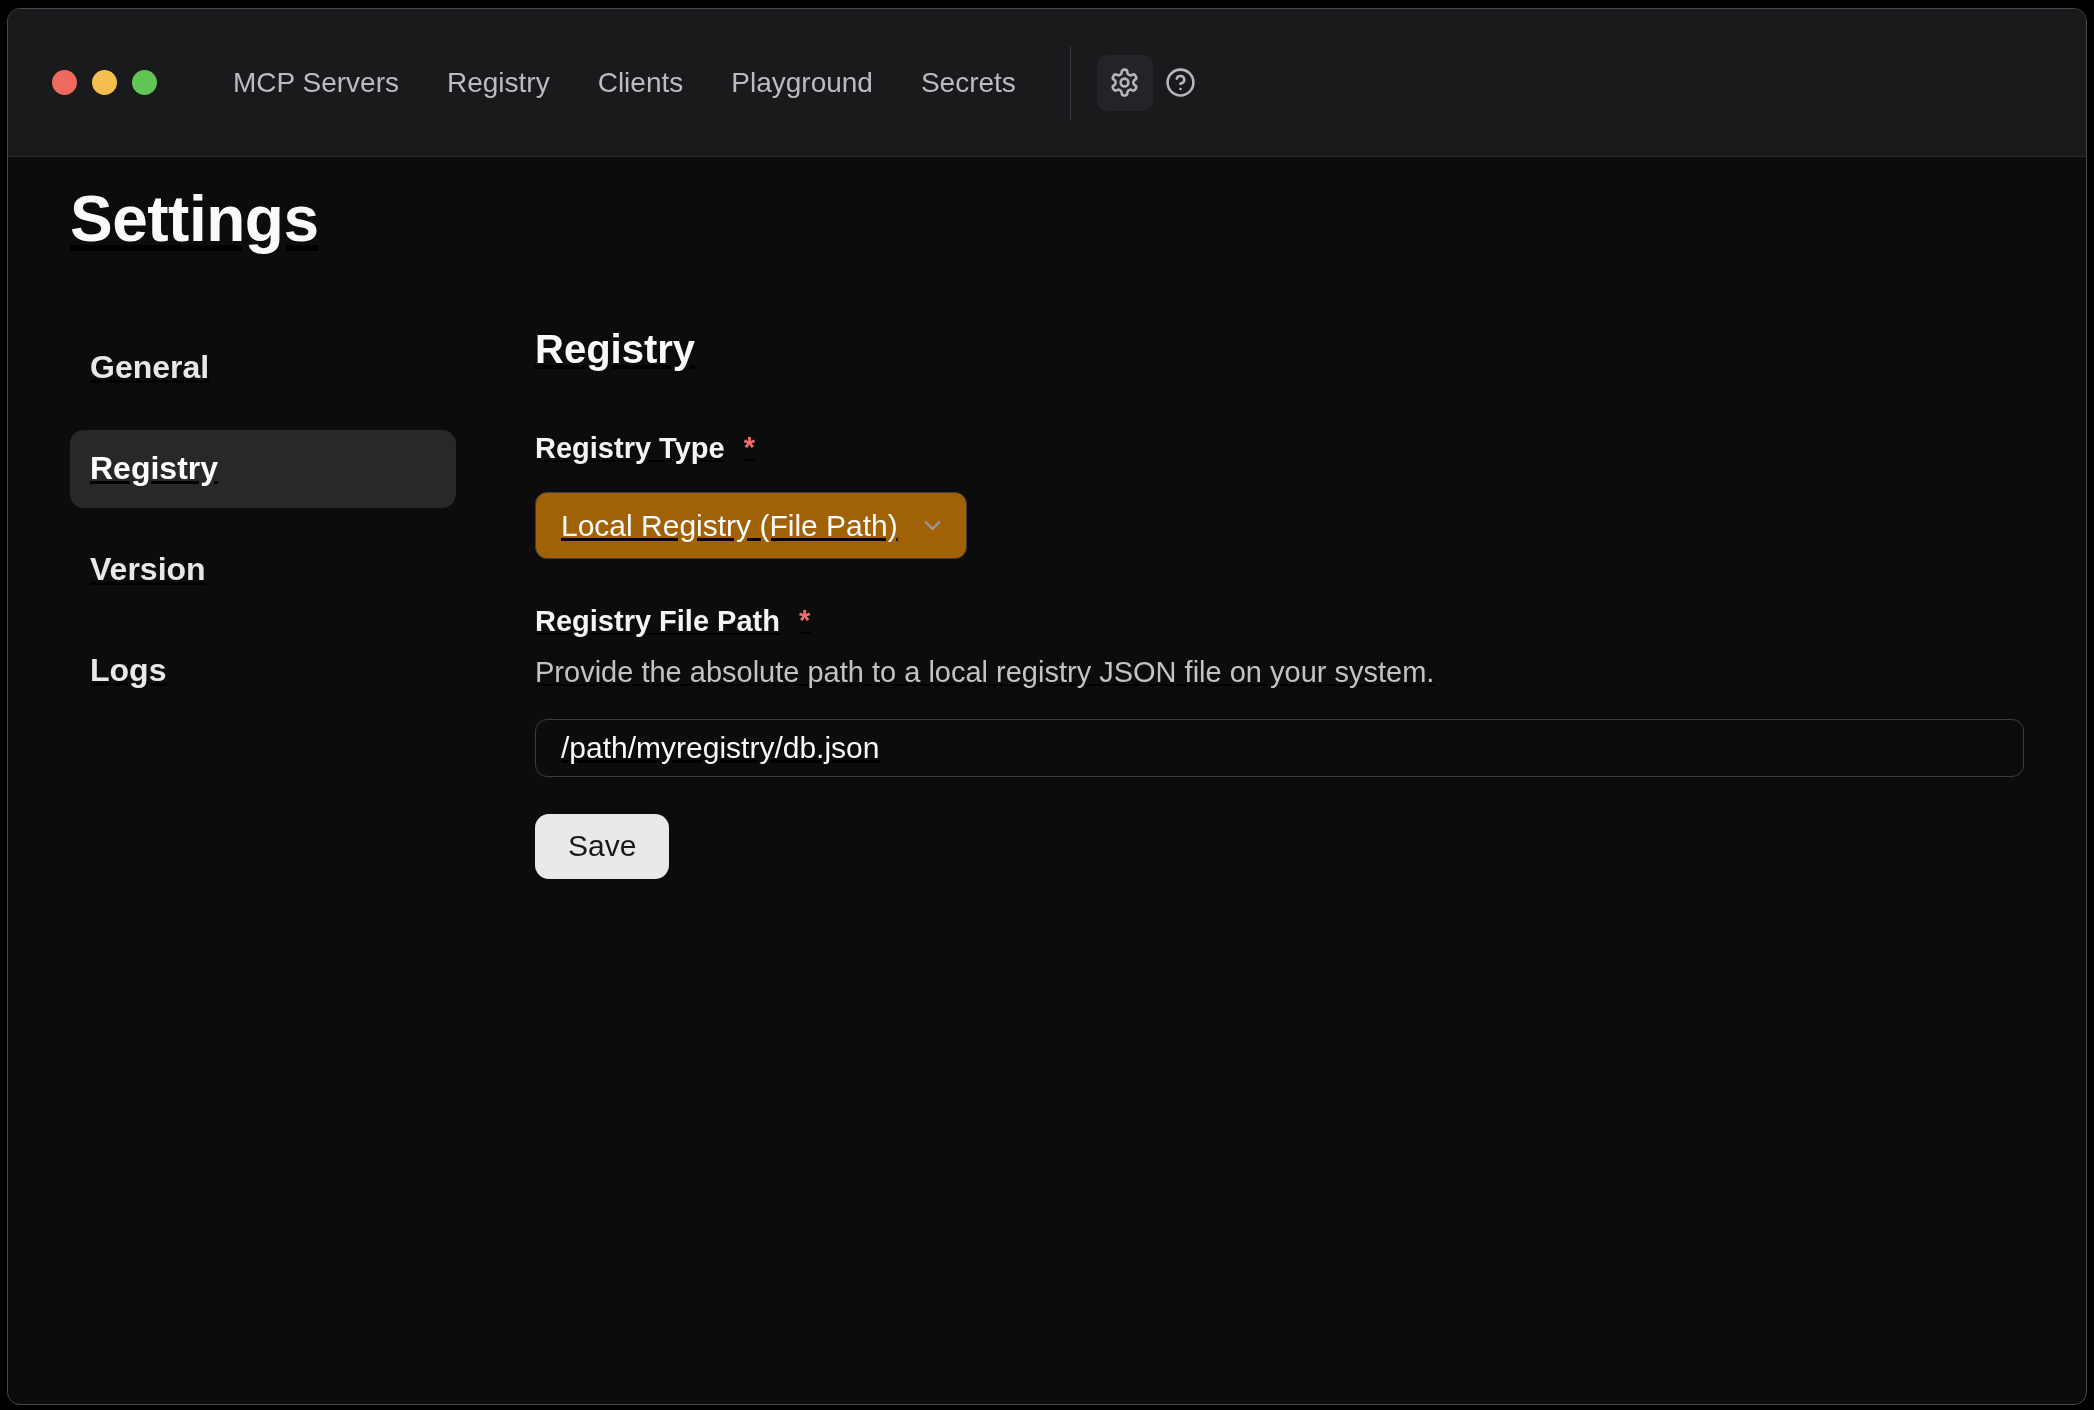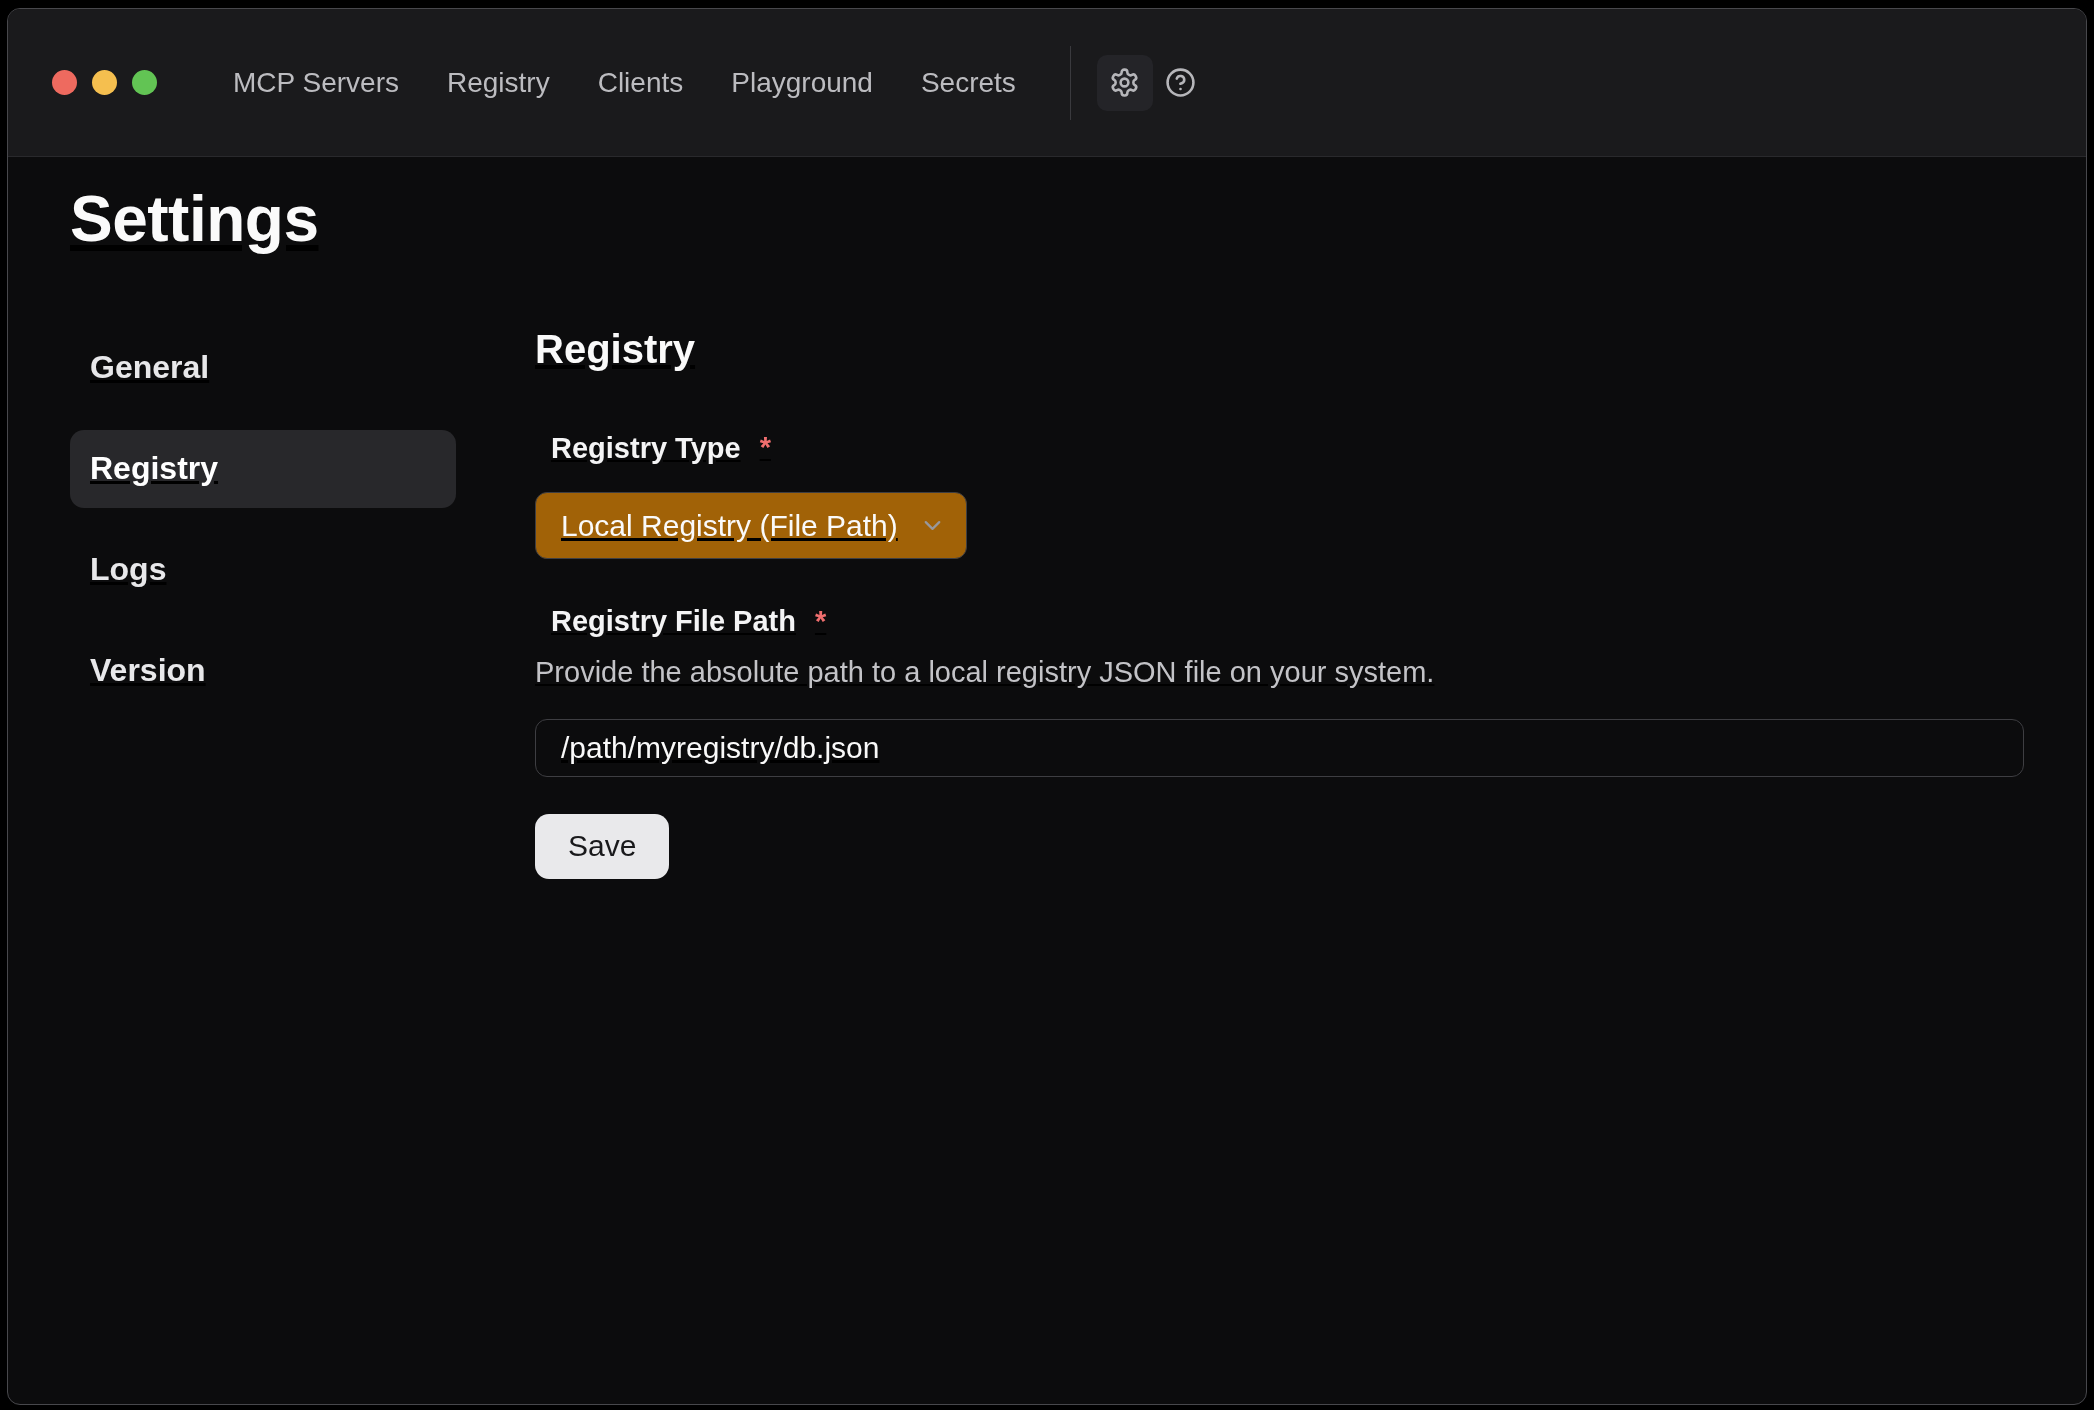--- a/index.html
+++ b/index.html
@@ -70,21 +70,21 @@
     font-size: 32px; font-weight: 600; color: #e8e8ea;
     cursor: default;
   }
   .side-item.active { background: #28282b; color: #ffffff; }
   
   .main-panel { flex: 1; margin-left: 79px; padding-top: 10px; }
   .section-heading {
     font-size: 40px; font-weight: 700; color: #fafafa;
     margin: 0 0 58px; line-height: 1.2;
   }
-  .field-label-row { display: flex; align-items: center; margin-left: 16px; }
+  .field-label-row { display: flex; align-items: flex-start; }
   .field-label { font-size: 29px; font-weight: 600; color: #f4f4f5; line-height: 1.2; }
   .required-marker { font-size: 29px; font-weight: 600; color: #ef6e6e; margin-left: 19px; }
   .field-desc { margin-top: 15px; font-size: 29px; color: #c3c3c7; line-height: 1.3; }
   .select-control {
     margin-top: 27px;
     width: 432px; height: 67px;
     background: #a16207;
     border: 1px solid #3e3e42;
     border-radius: 12px;
     display: flex; align-items: center; justify-content: space-between;
@@ -160,22 +160,22 @@
     </div>
 
     <div class="content">
       <h1 class="page-title">Settings</h1>
 
       <div class="layout">
 
         <div class="settings-sidebar">
           <div class="side-item">General</div>
           <div class="side-item active">Registry</div>
+          <div class="side-item">Version</div>
           <div class="side-item">Logs</div>
-          <div class="side-item">Version</div>
         </div>
 
         <div class="main-panel">
           <h2 class="section-heading">Registry</h2>
 
           
           <div class="field-block">
             <div class="field-label-row">
               <span class="field-label">Registry Type</span>
               <span class="required-marker">*</span>

